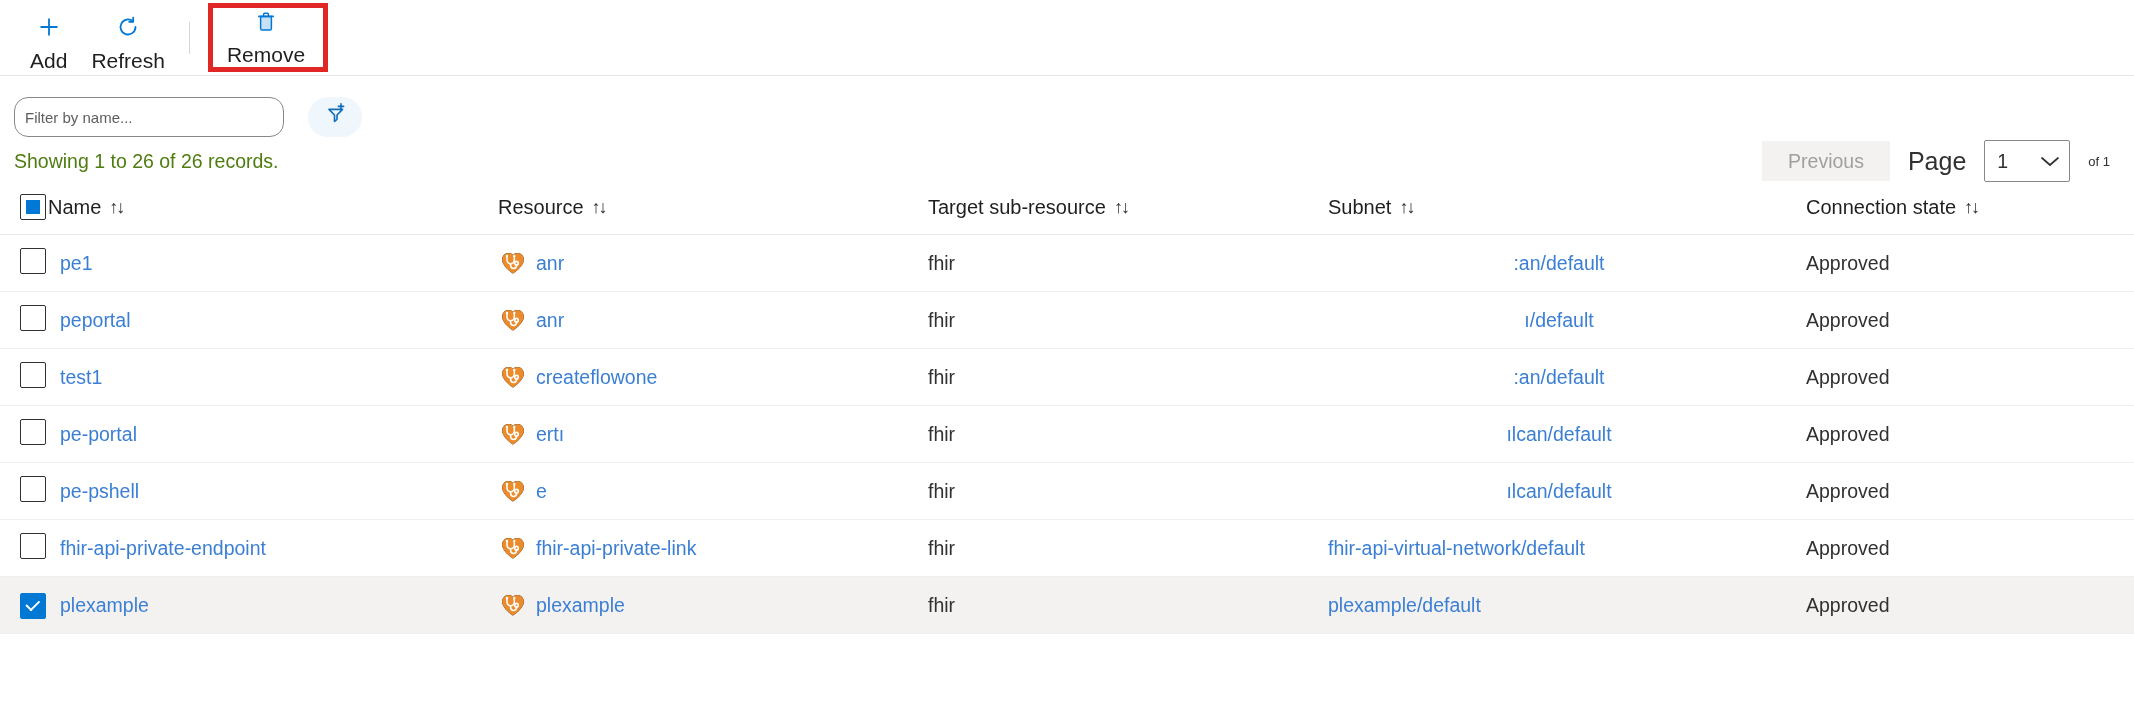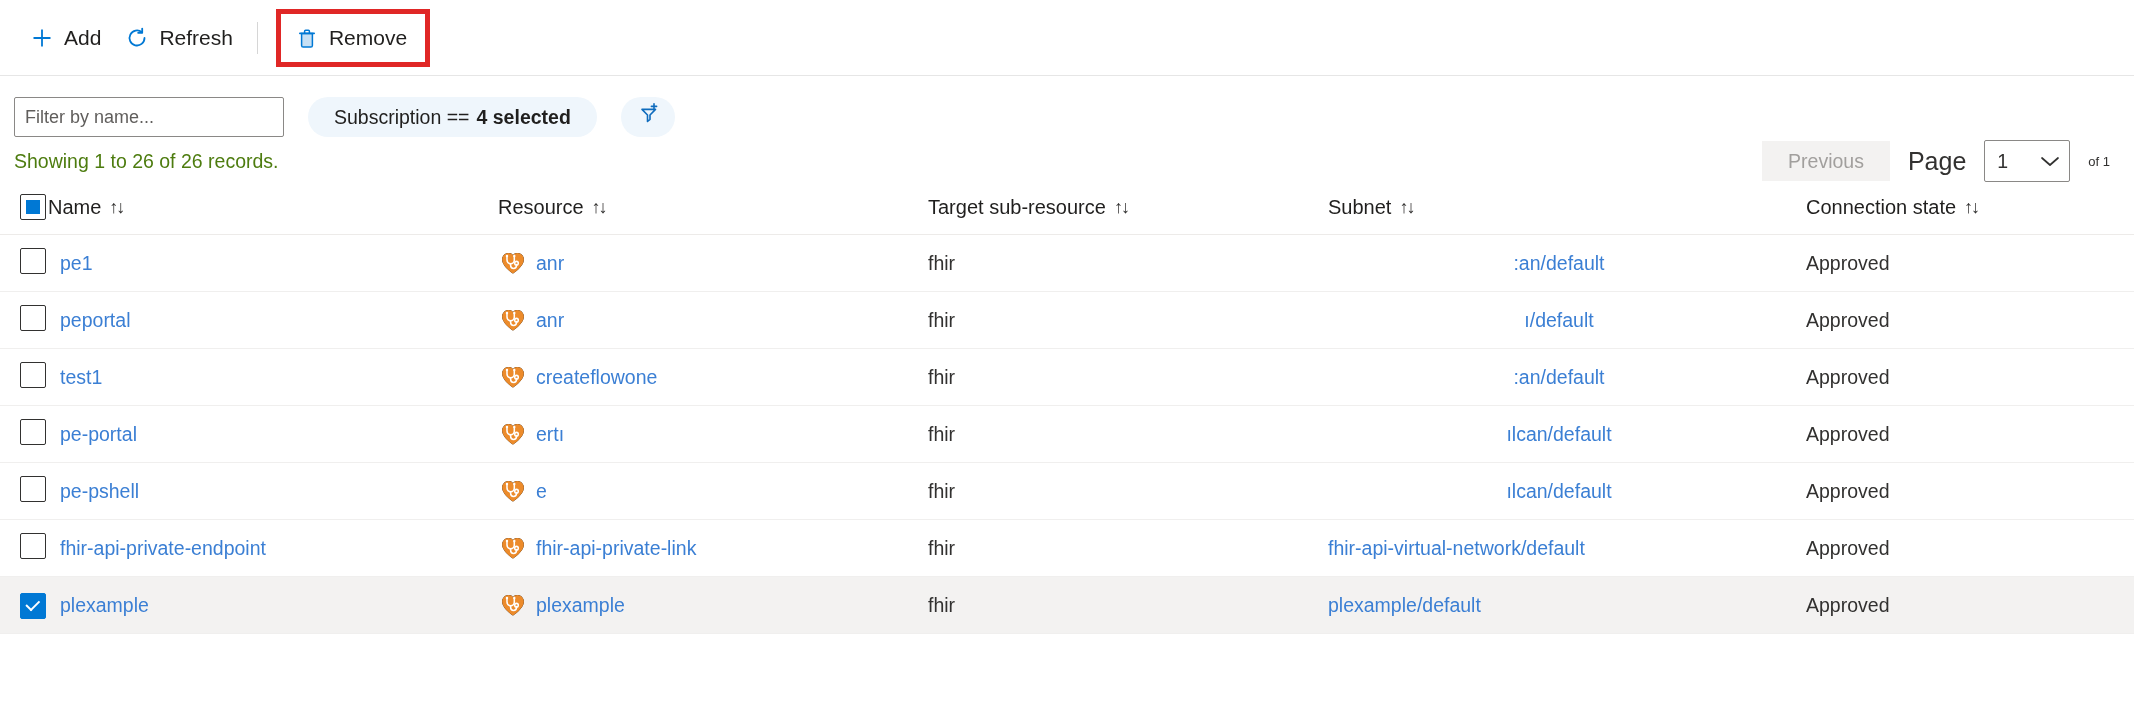--- a/index.html
+++ b/index.html
@@ -29,56 +29,57 @@
     gap: 10px;
     height: 46px;
     padding: 0 12px;
     cursor: pointer;
     background: transparent;
     border: none;
     font-size: 21px;
     color: #201f1e;
     font-family: "Liberation Sans", sans-serif;
     white-space: nowrap;
+    flex-direction: column;
   }
   .cmd-ico {
     width: 24px; height: 24px;
     display: flex; align-items: center; justify-content: center;
     color: #0078d4;
     flex: none;
   }
   .cmd-sep {
     width: 1px; height: 32px;
     background: #d6d6d6;
     margin: 0 12px;
   }
   .remove-wrap {
     border: 5px solid #e02726;
     background: #ffffff;
-    padding: 1px 6px 1px 2px;
+    padding: 1px 6px 12px 2px;
     margin-left: 6px;
     display: flex;
     align-items: center;
   }
 
   
   .filterrow {
     display: flex;
     align-items: center;
     gap: 24px;
     padding: 20px 0 0 14px;
     height: 62px;
   }
   .filter-input {
     width: 270px;
     height: 40px;
     border: 1px solid #8a8886;
-    border-radius: 2px;
+    border-radius: 14px;
     background: #fff;
-    font-size: 18px;
+    font-size: 15px;
     padding: 0 10px;
     color: #323130;
     font-family: "Liberation Sans", sans-serif;
   }
   .filter-input::placeholder { color: #605e5c; }
   .pill {
     height: 40px;
     display: flex;
     align-items: center;
     padding: 0 26px;
@@ -255,24 +256,20 @@
         </svg>
       </span>
       <span>Remove</span>
     </button>
   </div>
 </div>
 
 <div class="filterrow">
   <input class="filter-input" type="text" placeholder="Filter by name..." style="">
 
-  <div class="pill">
-    <span>Subscription ==</span>
-    <b>4 selected</b>
-  </div>
 
   <div class="addfilter">
     <span>
       <svg width="28" height="26" viewBox="0 0 28 26" aria-hidden="true">
         <path d="M13.5 19.5V13L8 7.4h13.5L16 13v4.4z" fill="none" stroke="#0f6cbd" stroke-width="1.6" stroke-linejoin="round"></path>
         <path d="M17.4 4.4h5.2M20 1.8v5.2" stroke="#0f6cbd" stroke-width="1.6" stroke-linecap="round"></path>
       </svg>
     </span>
   </div>
 </div>

